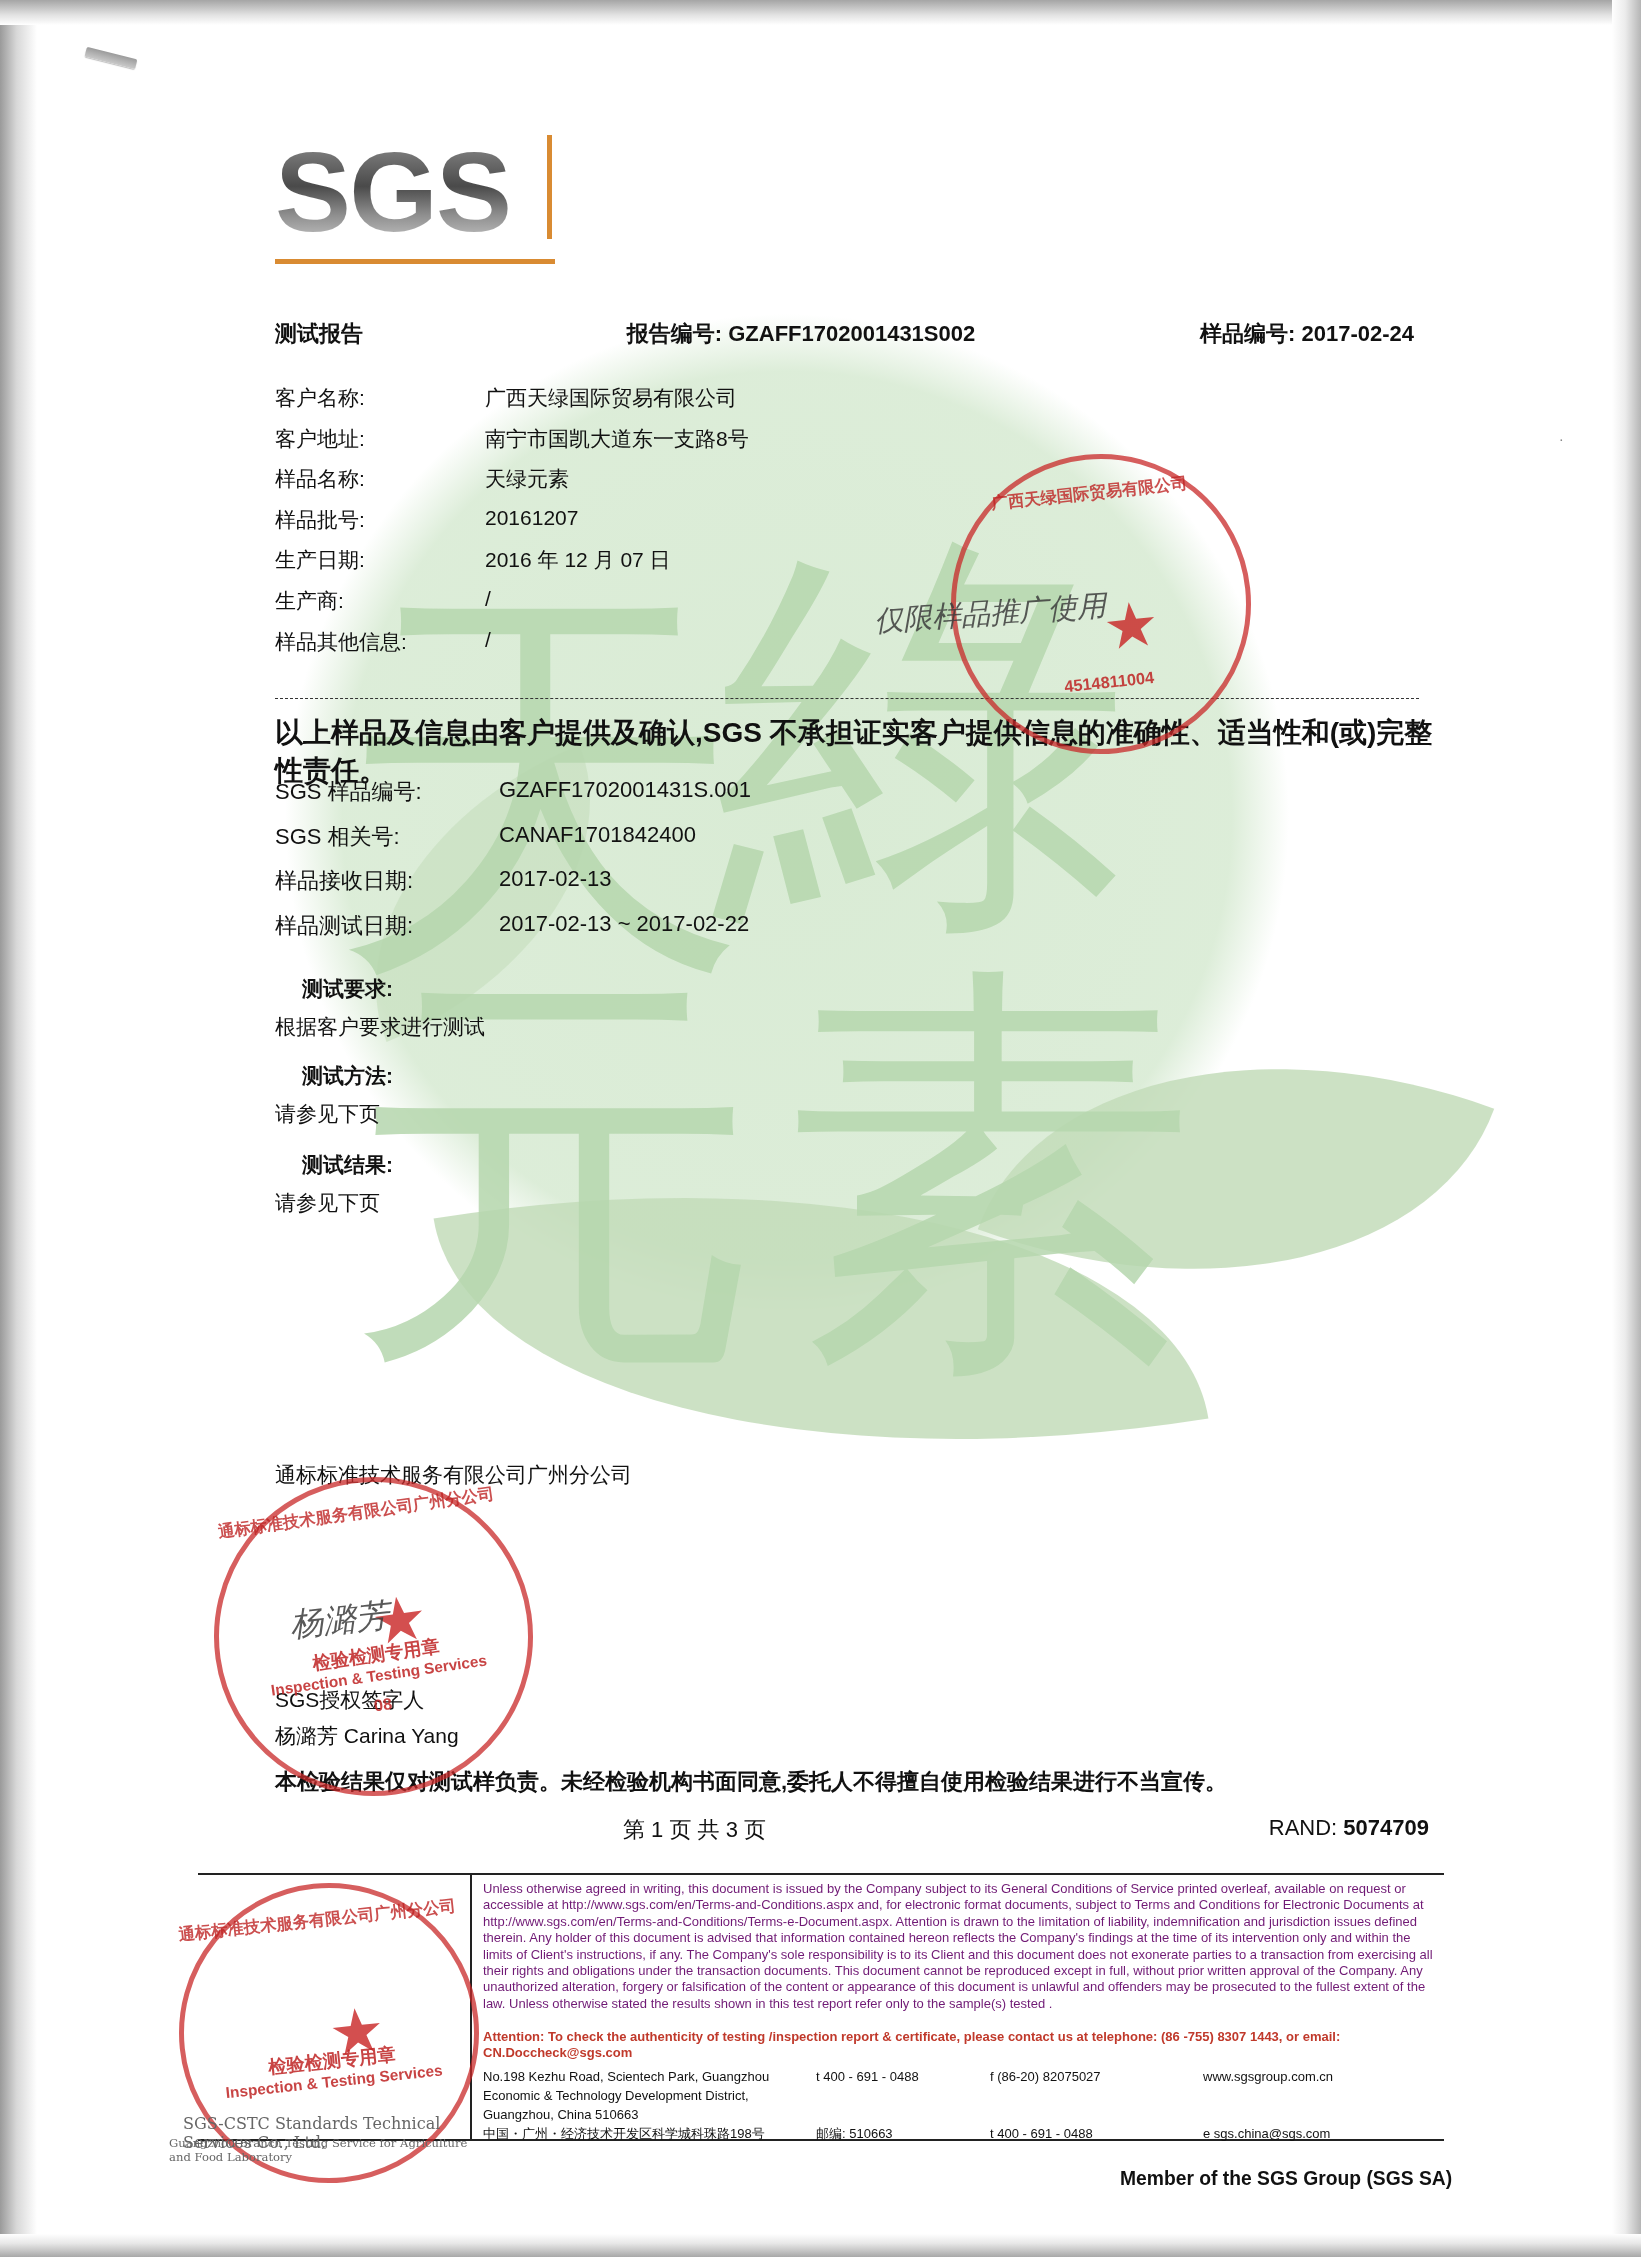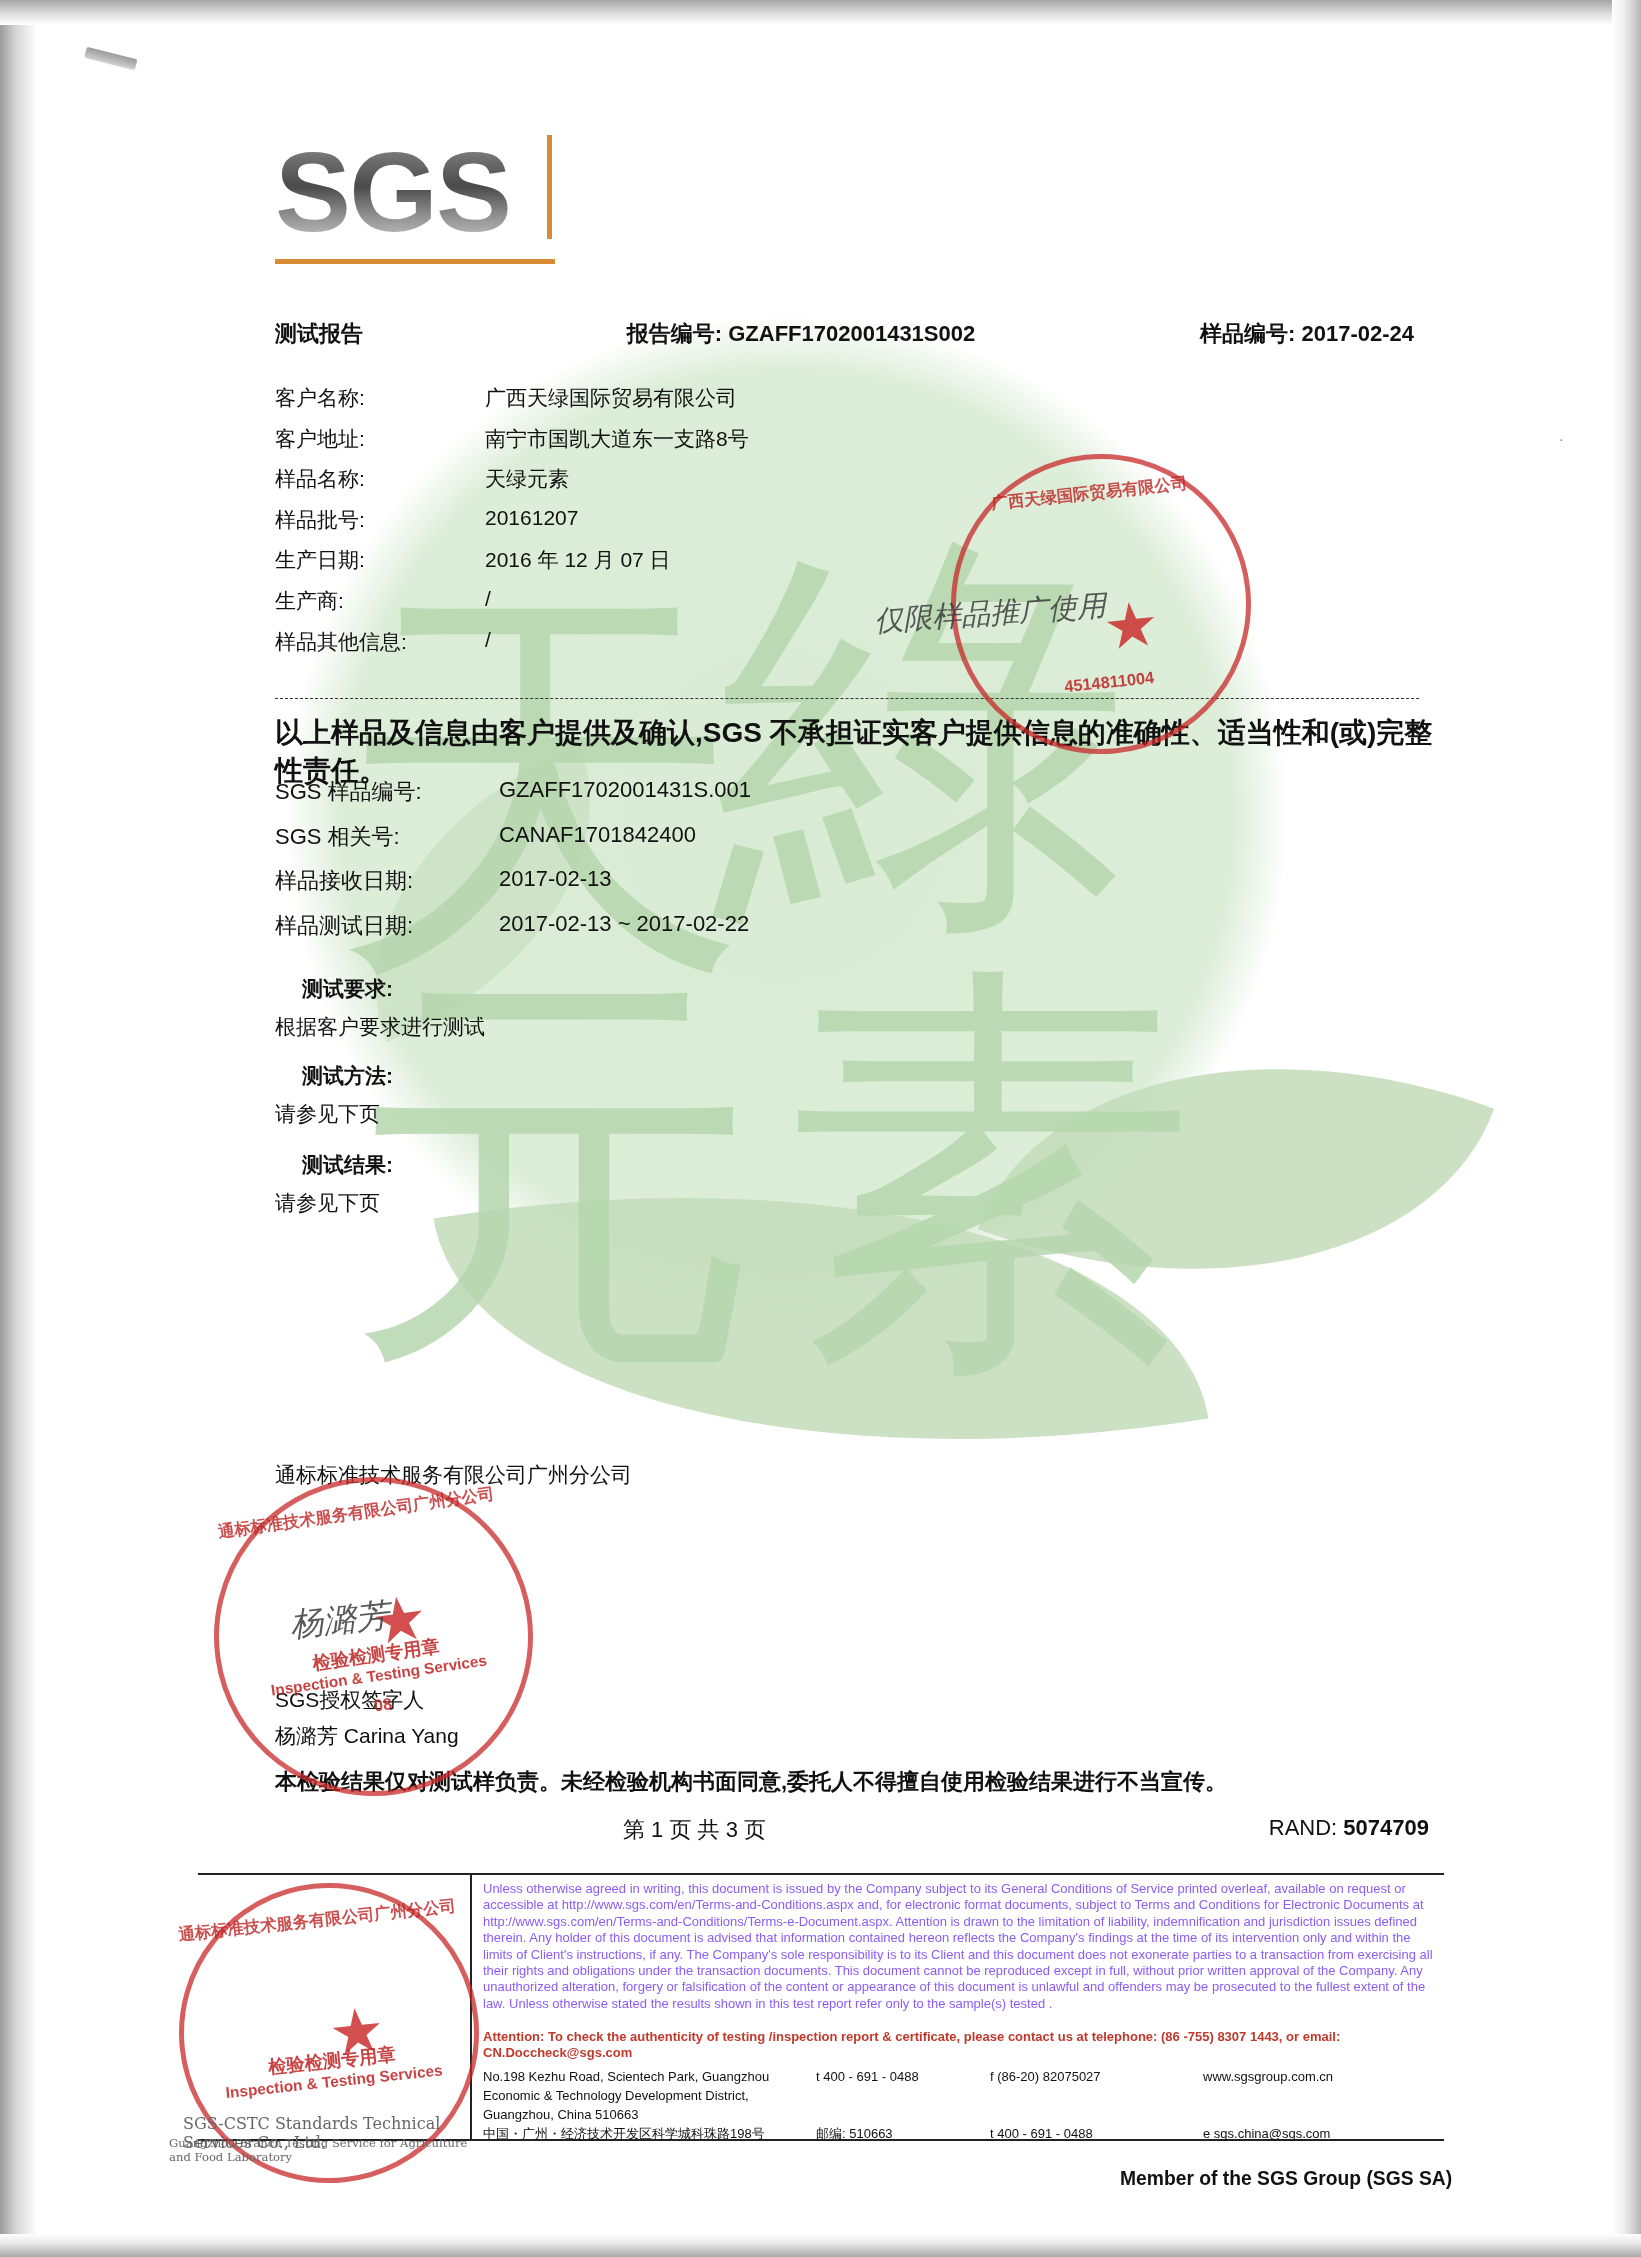--- a/index.html
+++ b/index.html
@@ -189,21 +189,21 @@
     position: absolute; left: 198px; top: 1873px; width: 1246px; height: 1.9px; background: #222;
   }
   .footer-rule-bottom {
     position: absolute; left: 198px; top: 2139px; width: 1246px; height: 1.9px; background: #222;
   }
   .footer-vline {
     position: absolute; left: 470px; top: 1873px; width: 1.9px; height: 267px; background: #222;
   }
   .footer-text {
     position: absolute; left: 483px; top: 1881px; width: 956px;
-    font-size: 13px; line-height: 1.26; color: #8b5cf6;
+    font-size: 13px; line-height: 1.26; color: #701a75;
     font-family: "Liberation Sans", sans-serif;
   }
   .footer-attn { color: #c0392b; font-weight: bold; margin-top: 2.9px; }
   .footer-addr {
     position: absolute; left: 483px; top: 2068px; width: 956px;
     font-size: 13px; line-height: 1.45;
   }
   .footer-addr .row { display: flex; }
   .footer-addr .c1 { width: 333px; }
   .footer-addr .c2 { width: 174px; }

